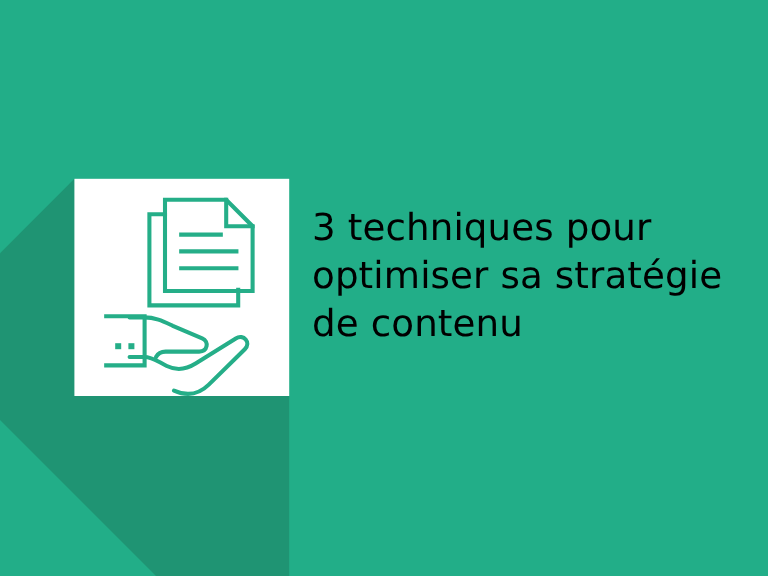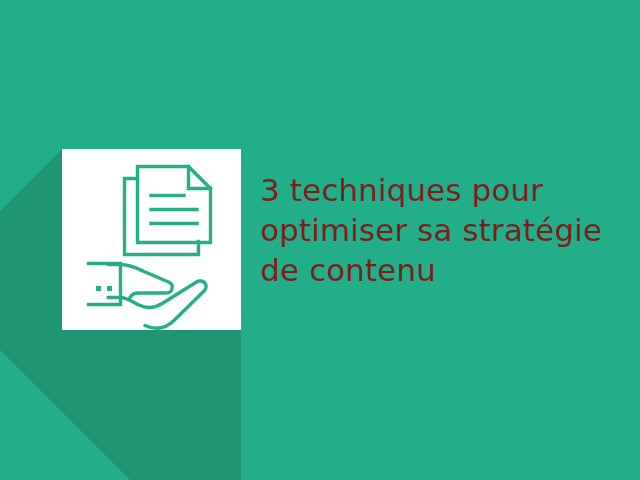--- a/index.html
+++ b/index.html
@@ -113,15 +113,15 @@
                l-30 29.5
                c-9 8.8 -19 9.5 -29 5" style="stroke: rgb(37, 174, 136);"></path>
 
       <path class="ico-stroke" d="M26.5 114.5 H58.5 V155.5 H26.5" style="stroke: rgb(37, 174, 136);"></path>
 
       <rect class="ico-fill" x="34" y="137" width="5" height="5" style="fill: rgb(37, 174, 136);"></rect>
       <rect class="ico-fill" x="45" y="137" width="5" height="5" style="fill: rgb(37, 174, 136);"></rect>
     </svg>
   </div>
 
-  <div id="headline" style="color: #7f1d1d;">3 techniques pour optimiser sa stratégie de contenu</div>
+  <div id="headline" style="color: #000000;">3 techniques pour optimiser sa stratégie de contenu</div>
 
 </div>
 
 </body></html>

